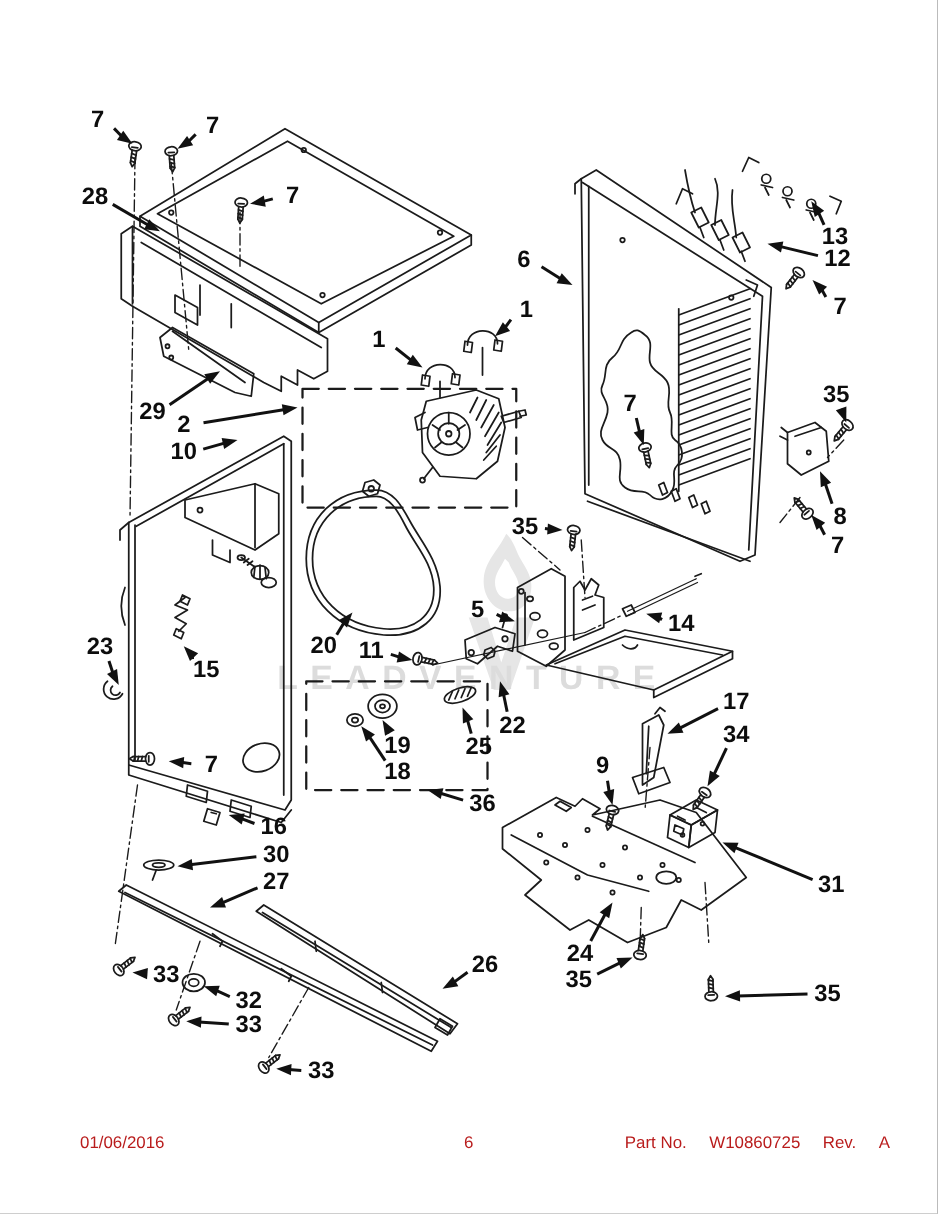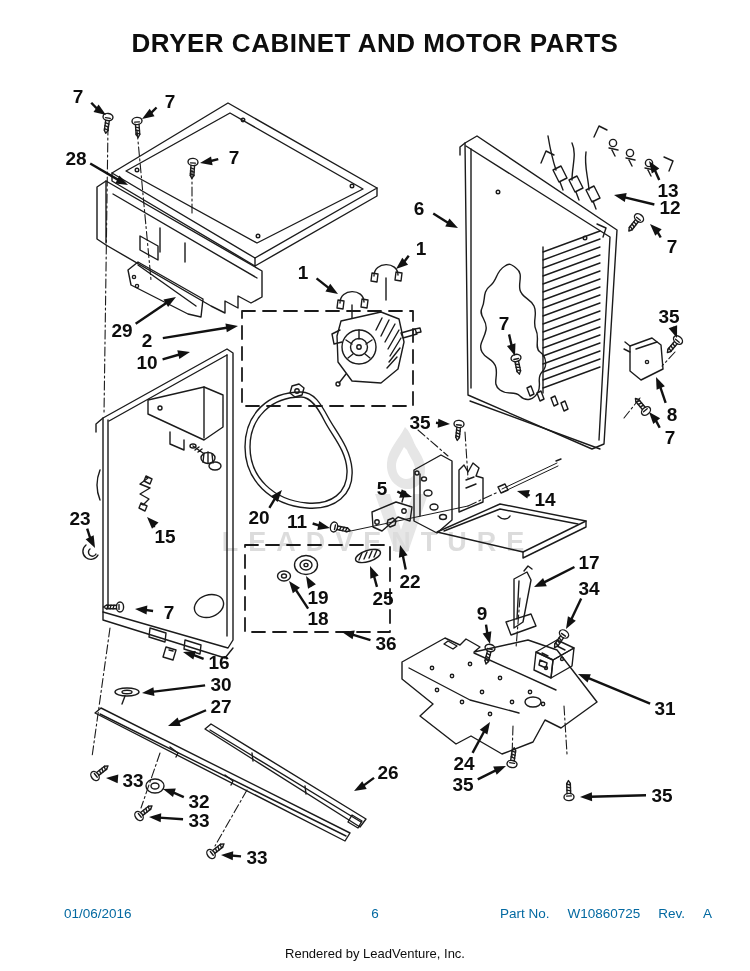--- a/index.html
+++ b/index.html
@@ -2,34 +2,33 @@
 <html><head>
 <meta charset="utf-8">
 <style>
   html,body{margin:0;padding:0;background:#888;}
   .page{position:relative;width:750px;height:971px;background:#ffffff;margin:0 auto;
         font-family:"Liberation Sans",sans-serif;overflow:hidden;}
   .title{position:absolute;top:28px;left:0;right:0;text-align:center;margin:0;
          font-size:26px;font-weight:bold;color:#0e0e0e;letter-spacing:.5px;}
   svg.diagram{position:absolute;left:0;top:0;width:750px;height:971px;}
   .footer{position:absolute;top:906px;left:0;right:0;height:20px;
-          font-size:13.5px;color:#0369a1;}
+          font-size:13.5px;color:#b91c1c;}
   .f-date{position:absolute;left:64px;}
   .f-page{position:absolute;left:50%;transform:translateX(-50%);}
   .f-part{position:absolute;right:38px;}
   .f-part span{margin-left:18px;}
   .credit{position:absolute;top:946px;left:0;right:0;text-align:center;
           font-size:13px;color:#0e0e0e;}
 </style>
 </head>
 <body>
 
 <div class="page">
 
-  <h1 class="title">DRYER CABINET AND MOTOR PARTS</h1>
 
   <svg id="diagram-svg" class="diagram" viewBox="0 0 750 971">
     <defs>
       <g id="screw">
         <ellipse cx="0" cy="0" rx="5" ry="3.6"></ellipse>
         <path d="M-2.4,1 L2.4,1"></path>
         <path d="M-1.8,3.4 L-1.8,13.5 M1.8,3.4 L1.8,13.5"></path>
         <path d="M-1.8,6 L1.8,7 M-1.8,9 L1.8,10 M-1.8,12 L1.8,13"></path>
         <path d="M-1.8,13.5 L0,16.5 L1.8,13.5"></path>
       </g>
@@ -472,15 +471,14 @@
         <polygon points="221,855 233.23113932676628,851.1725686460459 232.7319091501636,860.1587118248947" fill="#111"></polygon>
         <text x="257" y="857" text-anchor="middle" dominant-baseline="central" font-size="19" font-weight="bold" fill="#0d0d0d">33</text>
       </g>
   </svg>
 
   <div class="footer">
     <span class="f-date">01/06/2016</span>
     <span class="f-page">6</span>
     <span class="f-part"><span>Part No.</span><span>W10860725</span><span>Rev.</span><span>A</span></span>
   </div>
-  <div class="credit">Rendered by LeadVenture, Inc.</div>
 
 </div>
 
 </body></html>

